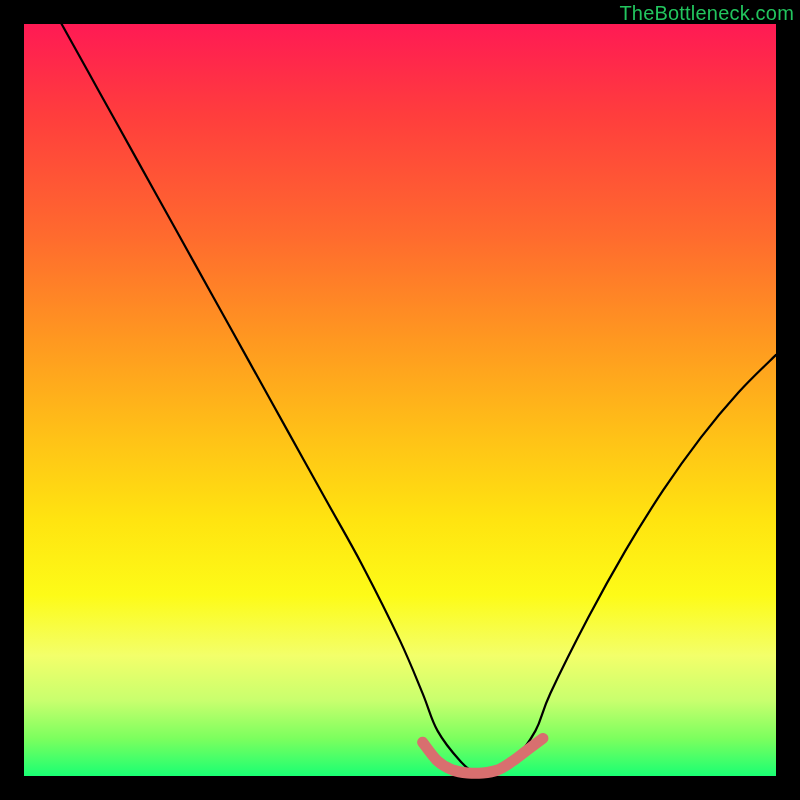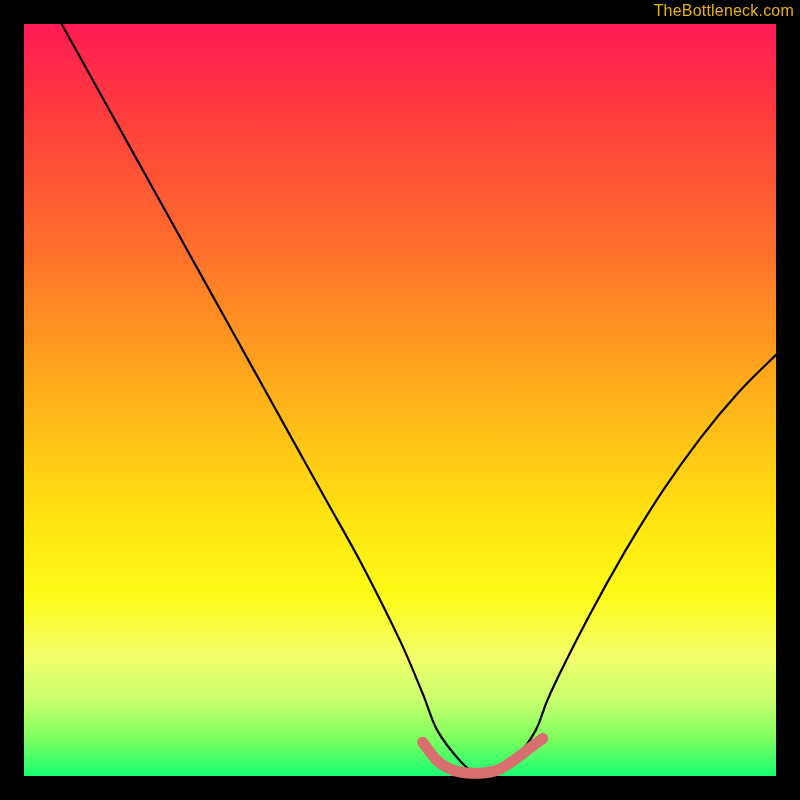--- a/index.html
+++ b/index.html
@@ -42,22 +42,22 @@
     left: 0;
     top: 0;
     width: 752px;
     height: 752px;
     overflow: visible;
   }
   .watermark {
     position: absolute;
     top: 2px;
     right: 6px;
-    color: #eab308;
-    font-size: 16px;
+    color: #22c55e;
+    font-size: 20px;
     font-weight: 500;
     letter-spacing: 0.2px;
   }
 </style>
 </head>
 <body>
 
 <div class="frame">
 
   <div class="plot-area">

